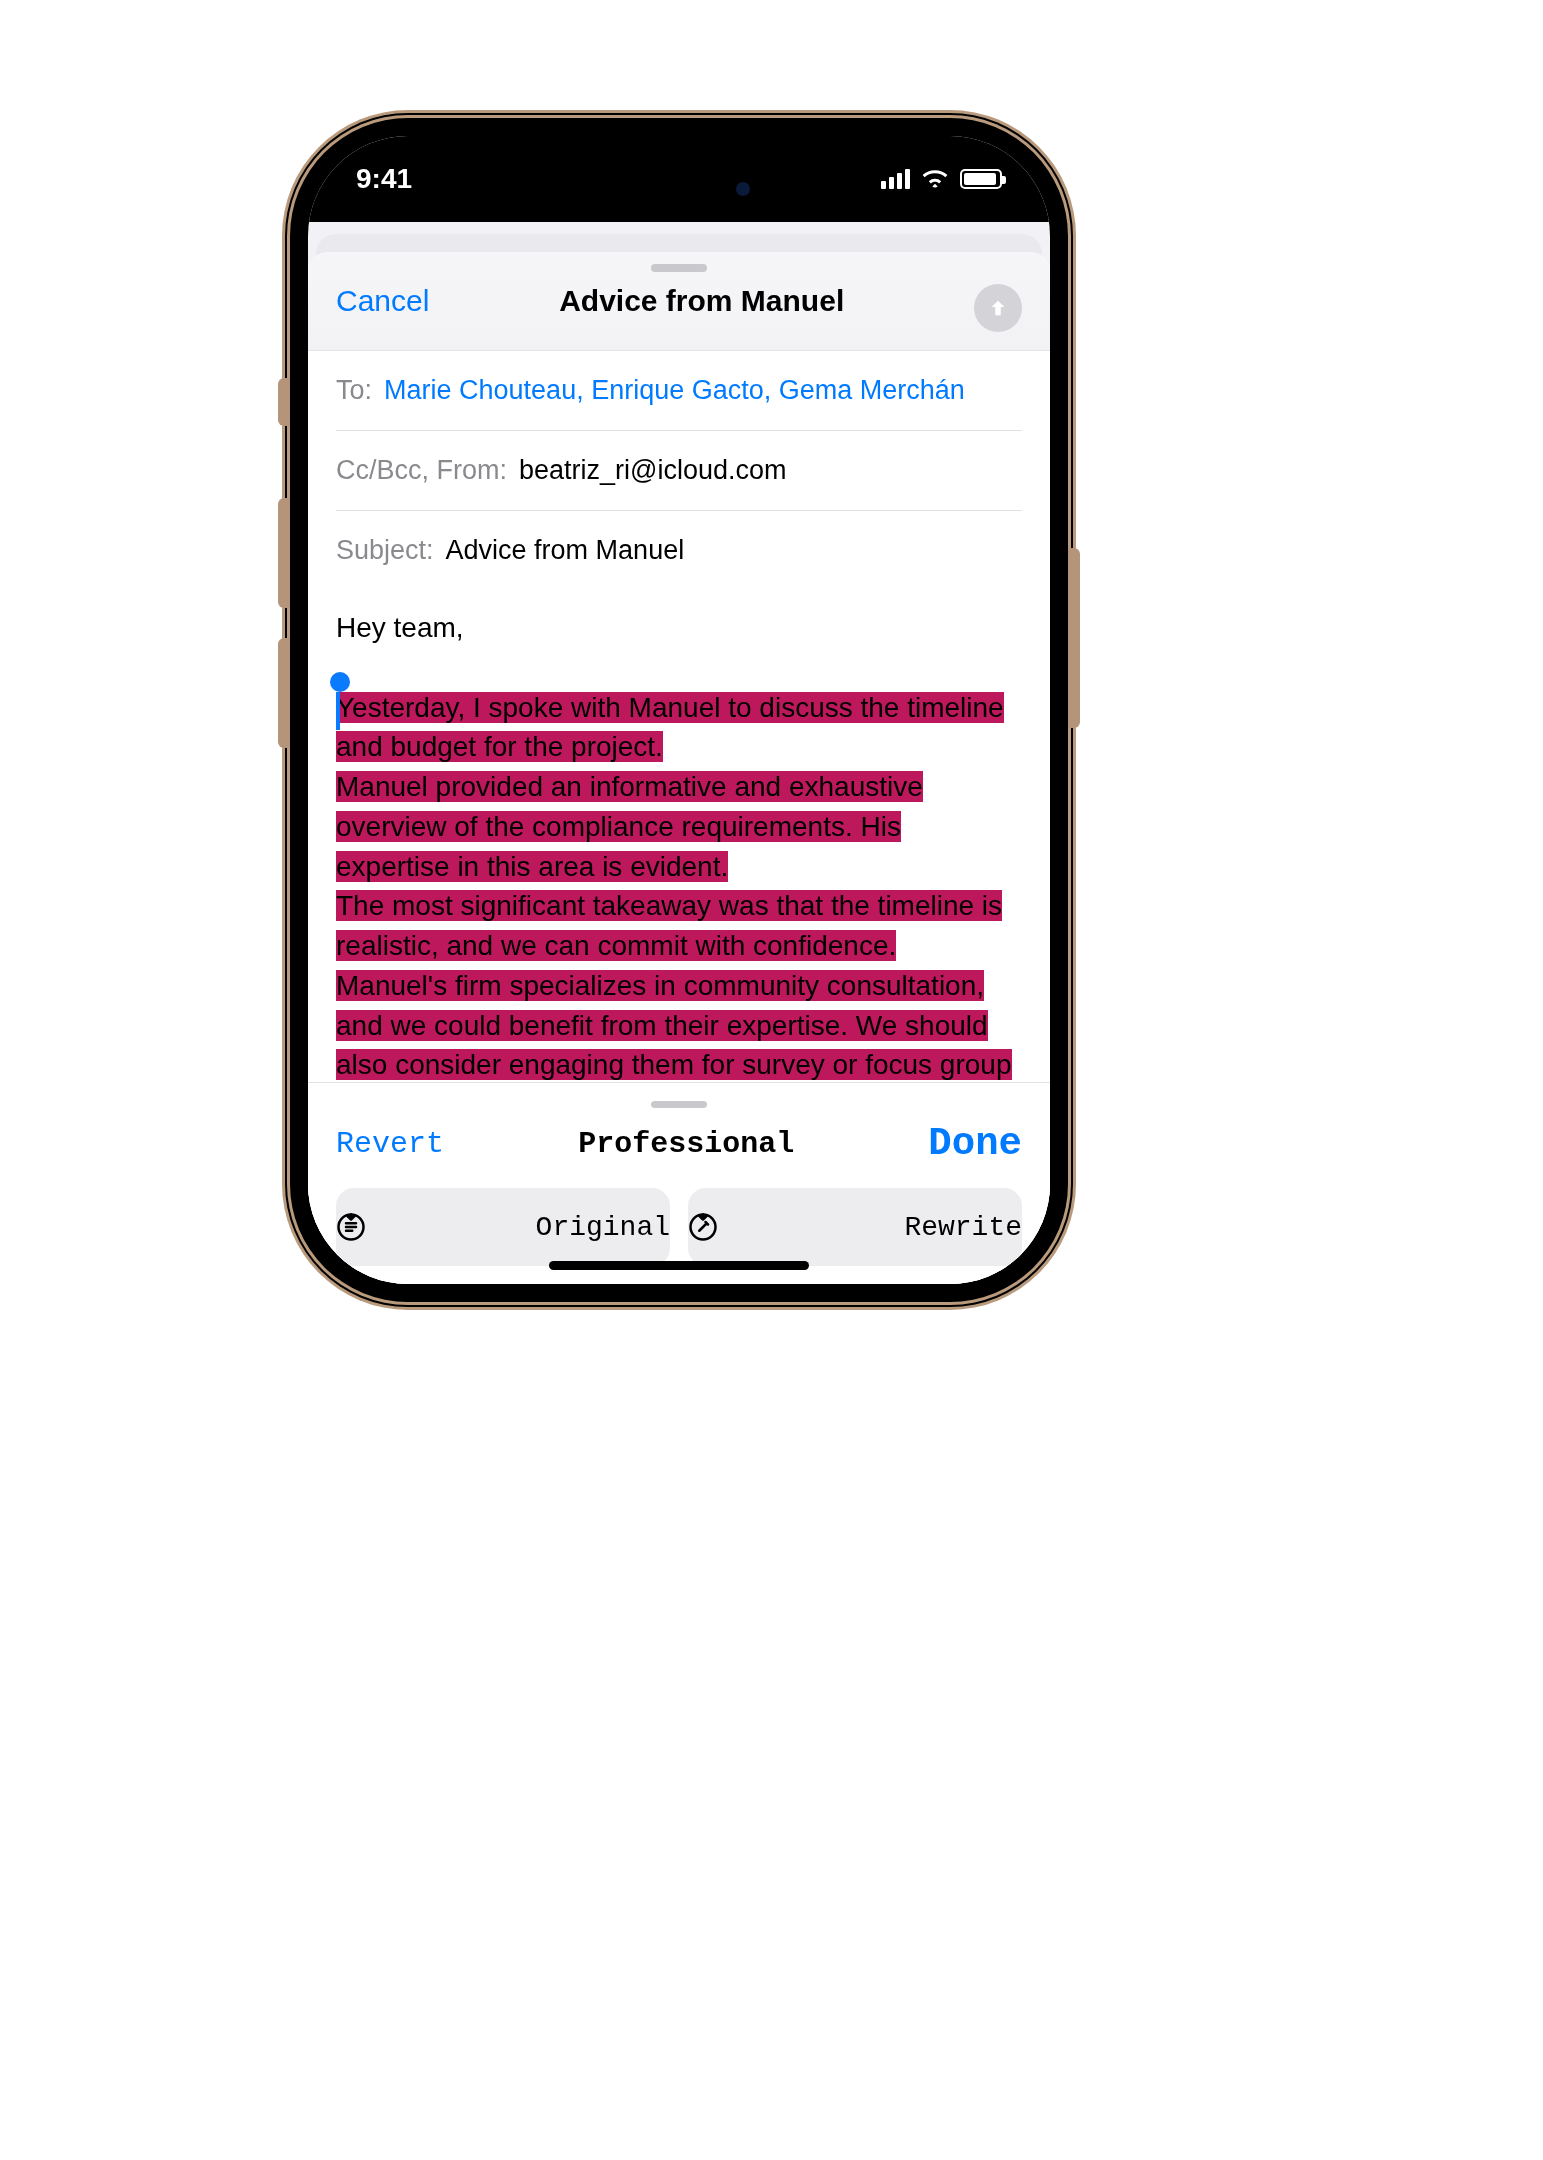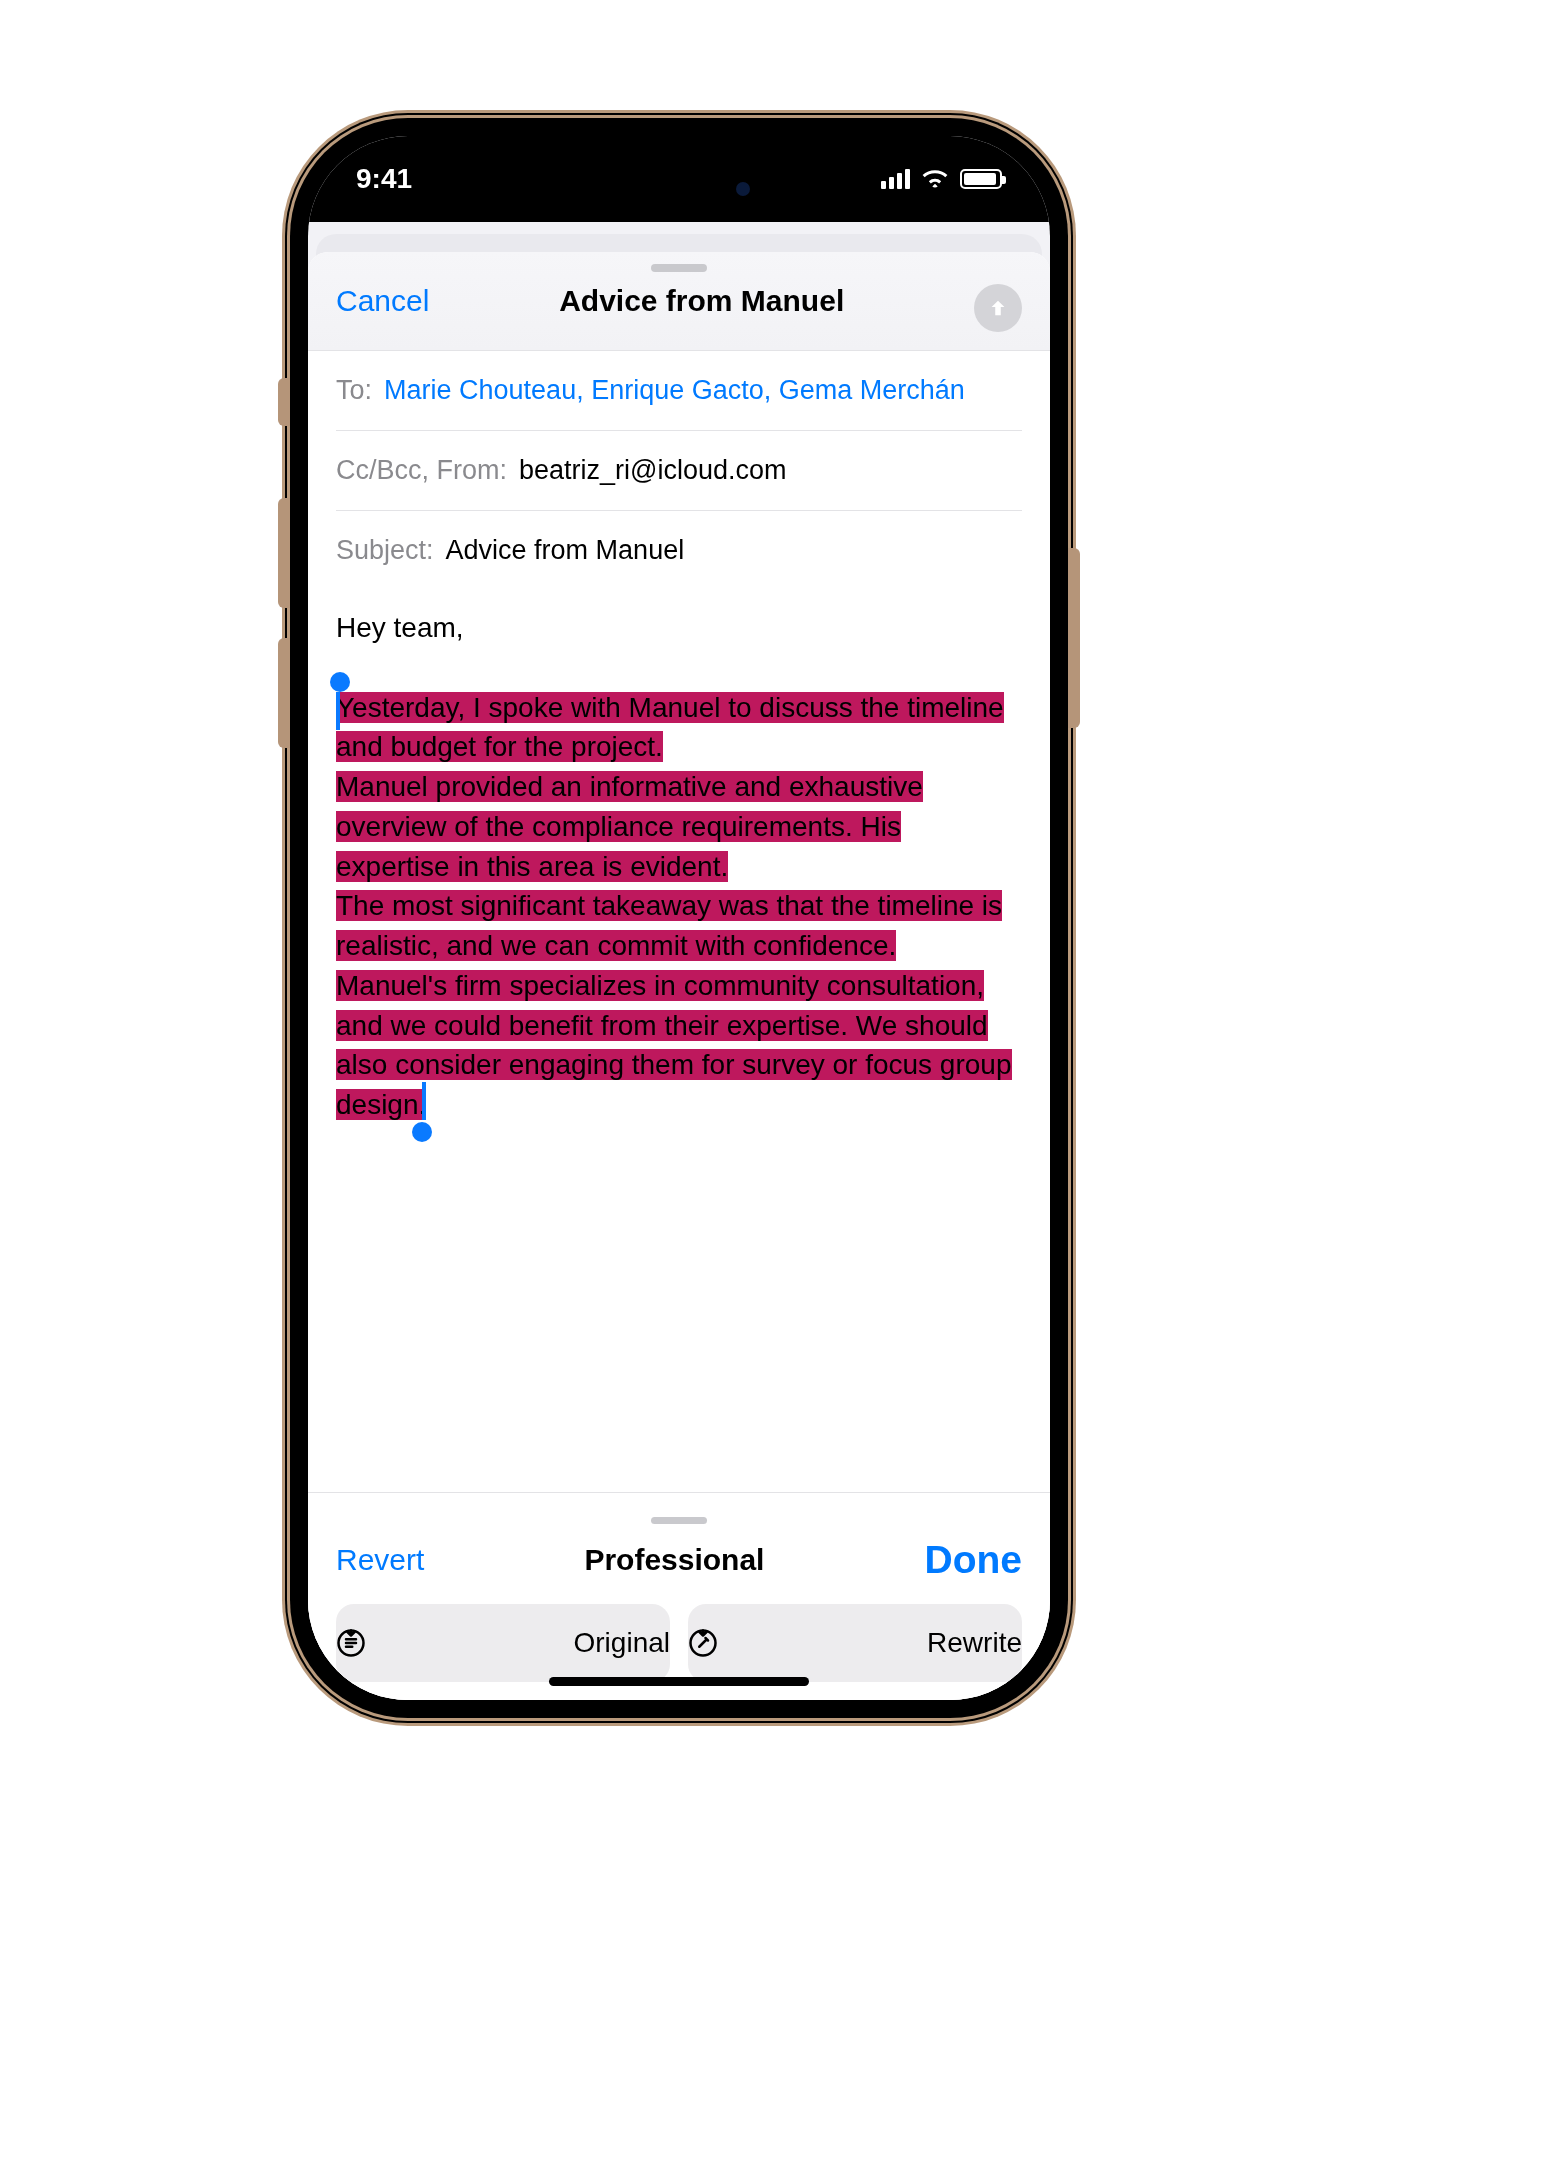--- a/index.html
+++ b/index.html
@@ -11,21 +11,21 @@
     height: 2160px;
     position: relative;
   }
 
   
   .phone-frame {
     position: absolute;
     left: 290px;
     top: 118px;
     width: 778px;
-    height: 1600px;
+    height: 1184px;
     border-radius: 118px;
     background: #000;
     box-shadow:
       0 0 0 3px #b99a7c,
       0 0 0 5px #000,
       0 0 0 8px #b99a7c;
   }
   .phone-side-btn { position:absolute; background:#b59579; }
   .side-left-1 { left:-12px; top:260px; width:12px; height:48px; border-radius:6px 0 0 6px; }
   .side-left-2 { left:-12px; top:380px; width:12px; height:110px; border-radius:6px 0 0 6px; }
@@ -133,21 +133,22 @@
   .sel-end  { bottom:-22px; right:-6px; }
   .sel-caret{
     width:4px; background:#0a7aff; position:absolute;
   }
   .caret-start{ height:38px; top:0; left:0; }
   .caret-end  { height:38px; bottom:0; right:0; }
 
   
   .writing-panel{
     border-top:1px solid #e3e3e6; background:#fff;
-    padding:24px 28px 18px;
+    padding:18px 28px 18px;
+    font-family:Liberation Mono, monospace;
   }
   .grabber-sm{
     width:56px; height:7px; border-radius:4px; background:#c9c9cd;
     margin:0 auto 14px;
   }
   .wp-row{
     display:flex; align-items:center; justify-content:space-between;
     margin-bottom:22px;
   }
   .wp-center{ font-size:30px; font-weight:700;}

